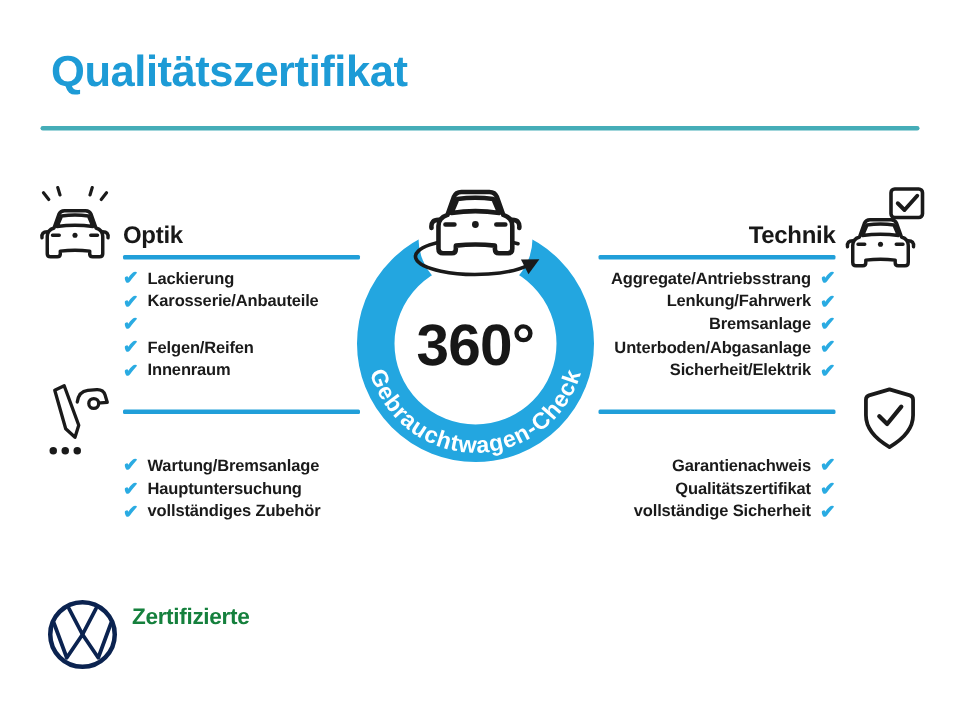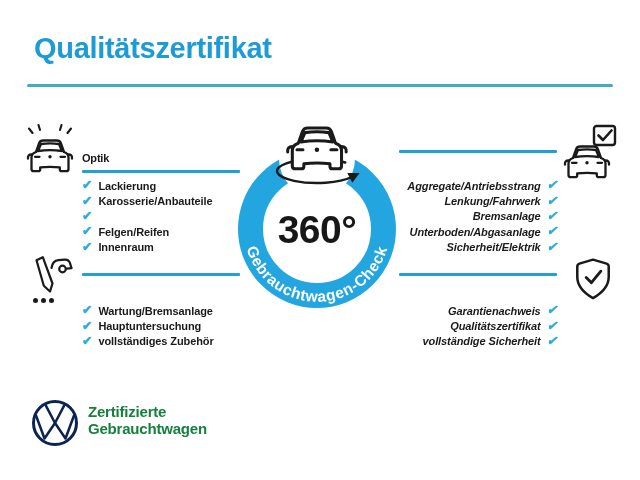--- a/index.html
+++ b/index.html
@@ -16,32 +16,32 @@
     left:34px;top:32px;
     font-size:29px;font-weight:700;color:#1d9bd6;letter-spacing:-0.3px;
   }
   .header-rule{
     left:27px;top:84px;width:586px;height:3px;background:#45adb8;border-radius:2px;
   }
 
   
   .section{width:158px;}
   .section h2{
-    margin:0;font-size:11px;line-height:20px;font-weight:700;color:#181818;letter-spacing:-0.2px;
+    margin:0;font-size:16px;line-height:20px;font-weight:700;color:#181818;letter-spacing:-0.2px;
   }
   .section .rule{height:2.5px;background:#219fd9;margin-top:2px;border-radius:1px;}
   .section.right h2{text-align:right;}
 
   
   .check-list{list-style:none;margin:0;padding:0;width:178px;}
   .check-list li{
     display:flex;align-items:center;height:15.3px;
     font-size:11px;font-weight:700;color:#1a1a1a;letter-spacing:-0.1px;white-space:nowrap;
   }
-  .check-list.right li{justify-content:flex-end;font-style:italic;}
+  .check-list.right li{justify-content:flex-end;}
   .check{
     color:#2aabe2;font-size:12.5px;line-height:1;font-weight:700;
   }
   .check-list li .check{margin-right:6px;}
   .check-list.right li .check{margin-left:6px;margin-right:0;}
 
   
   .ring-text{
     font-family:"Liberation Sans", sans-serif;
     font-size:15.5px;font-weight:700;fill:#ffffff;letter-spacing:0.6px;
@@ -137,20 +137,21 @@
       <span class="check">✔</span>
       <span>Hauptuntersuchung</span>
     </li>
   <li>
       <span class="check">✔</span>
       <span>vollständiges Zubehör</span>
     </li>
 </ul>
 
 <div class="abs section right" style="left:399px;top:148px;">
+  <h2>Technik</h2>
   <div class="rule"></div>
 </div>
 <div class="abs" style="left:561px;top:124px;">
   <svg width="57" height="60" viewBox="0 0 57 60">
     <use href="#car-front" transform="translate(2,18)"></use>
     <rect x="33" y="2" width="21" height="19" rx="2.5" fill="#ffffff" stroke="#1a1a1a" stroke-width="2.4"></rect>
     <path d="M37.5 11.5 L42 16 L50.5 6.5" fill="none" stroke="#1a1a1a" stroke-width="2.6" stroke-linecap="round" stroke-linejoin="round"></path>
   </svg>
 </div>
 <ul class="abs check-list right" style="left:379px;top:178px;">
@@ -227,14 +228,13 @@
   <svg width="50" height="50" viewBox="0 0 50 50">
     <g stroke="#0b2350" fill="none" stroke-linecap="round" stroke-linejoin="round">
       <circle cx="25" cy="25" r="21.5" stroke-width="3"></circle>
       <path d="M16 7.8 L25 25 L34 7.8" stroke-width="2.5"></path>
       <path d="M6 17.5 L14.5 40.5 L25 25 L35.5 40.5 L44 17.5" stroke-width="2.5"></path>
     </g>
   </svg>
 </div>
 <div class="abs brand-text">
   <div>Zertifizierte</div>
-  <div>Gebrauchtwagen</div>
 </div>
 
 </body></html>

